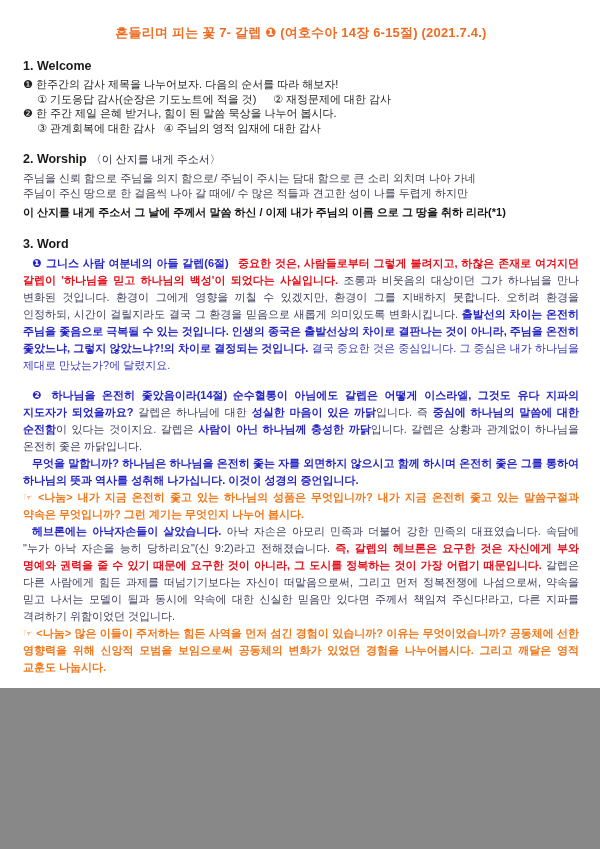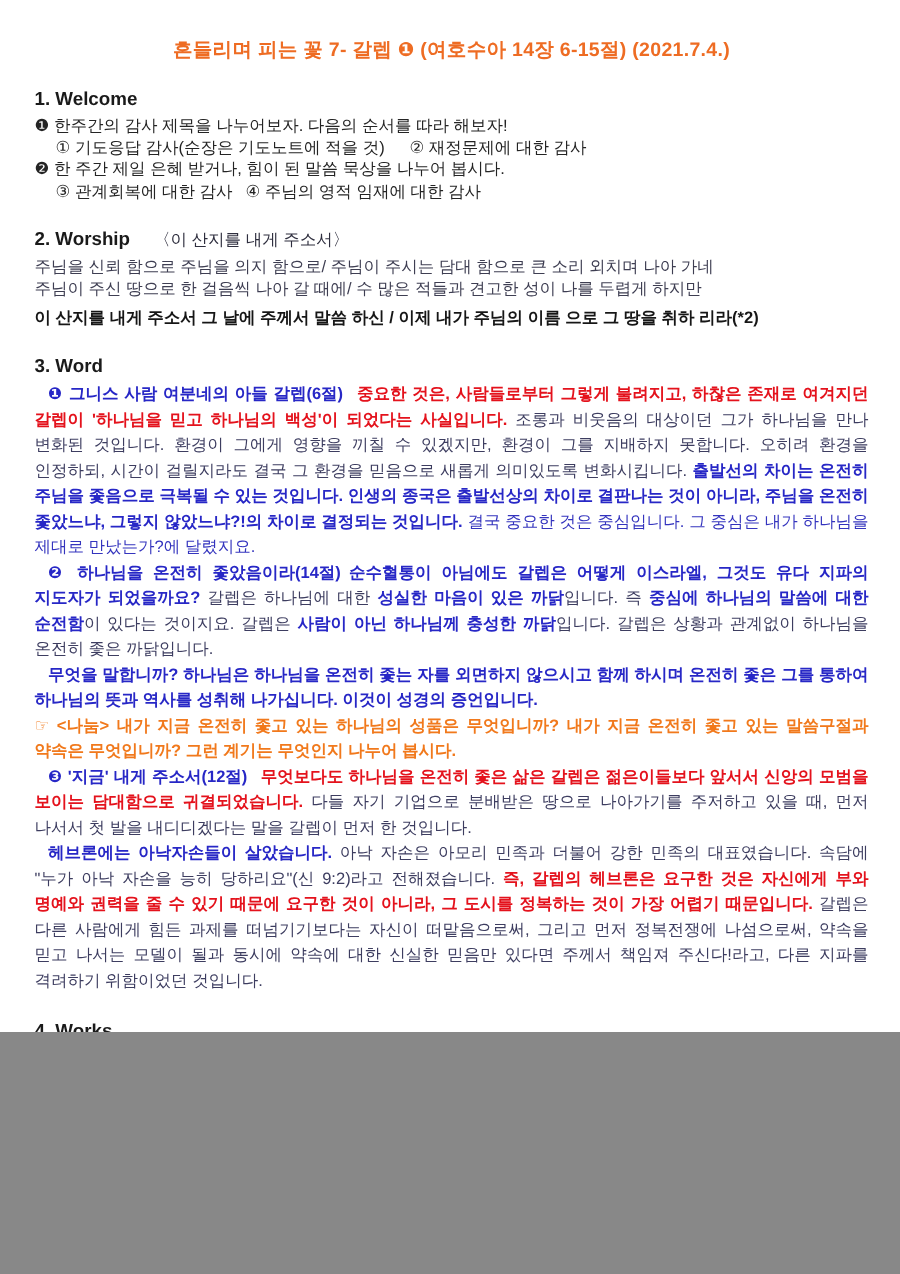--- a/index.html
+++ b/index.html
@@ -8,32 +8,32 @@
     width:600px; height:688px; margin:0 auto; background:#ffffff;
     font-family:"Liberation Sans","DejaVu Sans",sans-serif;
     padding:24px 21px 0 23px; overflow:hidden; position:relative;
   }
   .doc-title {
     text-align:center; font-size:13px; font-weight:bold;
     color:#ee6c23; letter-spacing:0.2px; margin-bottom:17px;
   }
   .sec { margin-top:17px; }
   .sec-h { font-size:12.5px; font-weight:bold; color:#1a1a1a; margin-bottom:4px; }
-  .sec-h .sub { font-weight:normal; font-size:11px; color:#2e2e3e; margin-left:16px; }
+  .sec-h .sub { font-weight:normal; font-size:11px; color:#2e2e3e; margin-left:4px; }
 
   .lines p, .paras p { font-size:11px; line-height:14.5px; }
 
   .para { color:#242424; text-align:justify; word-break:keep-all; }
   .indent1 { padding-left:14px; }
   .lyric { color:#3e3e52; }
   .refrain { margin-top:5px; }
 
   .word-paras p { font-size:11px; line-height:17px; text-align:justify; }
   .word-paras .indent { text-indent:9px; }
-  .word-paras .gap { }
+  .word-paras .gap { margin-top:13px; }
 
   .works-h2 { font-size:12.5px; font-weight:bold; color:#2323d6; margin-bottom:6px; }
   .works-items p { font-size:12px; line-height:19px; color:#242424; }
 
   .s-k  { color:#242424; }
   .s-kb { color:#161616; font-weight:bold; }
   .s-ly { color:#3e3e52; }
   .s-n  { color:#3d3d60; }
   .s-bn { color:#3434be; }
   .s-bb { color:#2727c6; font-weight:bold; }
@@ -57,33 +57,33 @@
       </div>
   </div>
 
   <div class="sec">
     <div class="sec-h">
       <span>2. Worship</span><span class="sub">〈이 산지를 내게 주소서〉</span>
     </div>
     <div class="lines">
         <p class="para lyric"><span class="s-ly">주님을 신뢰 함으로 주님을 의지 함으로/ 주님이 주시는 담대 함으로 큰 소리 외치며 나아 가네</span></p>
         <p class="para lyric"><span class="s-ly">주님이 주신 땅으로 한 걸음씩 나아 갈 때에/ 수 많은 적들과 견고한 성이 나를 두렵게 하지만</span></p>
-        <p class="para refrain"><span class="s-kb">이 산지를 내게 주소서 그 날에 주께서 말씀 하신 / 이제 내가 주님의 이름 으로 그 땅을 취하 리라(*2)</span></p>
+        <p class="para refrain"><span class="s-kb">이 산지를 내게 주소서 그 날에 주께서 말씀 하신 / 이제 내가 주님의 이름 으로 그 땅을 취하 리라(*1)</span></p>
       </div>
   </div>
 
   <div class="sec">
     <div class="sec-h">3. Word</div>
     <div class="word-paras">
         <p class="para indent"><span class="s-bb">❶ 그니스 사람 여분네의 아들 갈렙(6절)  </span><span class="s-rb">중요한 것은, 사람들로부터 그렇게 불려지고, 하찮은 존재로 여겨지던 갈렙이 '하나님을 믿고 하나님의 백성'이 되었다는 사실입니다. </span><span class="s-n">조롱과 비웃음의 대상이던 그가 하나님을 만나 변화된 것입니다. 환경이 그에게 영향을 끼칠 수 있겠지만, 환경이 그를 지배하지 못합니다. 오히려 환경을 인정하되, 시간이 걸릴지라도 결국 그 환경을 믿음으로 새롭게 의미있도록 변화시킵니다. </span><span class="s-bb">출발선의 차이는 온전히 주님을 좇음으로 극복될 수 있는 것입니다. 인생의 종국은 출발선상의 차이로 결판나는 것이 아니라, 주님을 온전히 좇았느냐, 그렇지 않았느냐?!의 차이로 결정되는 것입니다. </span><span class="s-bn">결국 중요한 것은 중심입니다. 그 중심은 내가 하나님을 제대로 만났는가?에 달렸지요.</span></p>
         <p class="para indent gap"><span class="s-bb">❷ 하나님을 온전히 좇았음이라(14절) 순수혈통이 아님에도 갈렙은 어떻게 이스라엘, 그것도 유다 지파의 지도자가 되었을까요? </span><span class="s-n">갈렙은 하나님에 대한 </span><span class="s-bb">성실한 마음이 있은 까닭</span><span class="s-n">입니다. 즉 </span><span class="s-bb">중심에 하나님의 말씀에 대한 순전함</span><span class="s-n">이 있다는 것이지요. 갈렙은 </span><span class="s-bb">사람이 아닌 하나님께 충성한 까닭</span><span class="s-n">입니다. 갈렙은 상황과 관계없이 하나님을 온전히 좇은 까닭입니다.</span></p>
         <p class="para indent"><span class="s-bb">무엇을 말합니까? 하나님은 하나님을 온전히 좇는 자를 외면하지 않으시고 함께 하시며 온전히 좇은 그를 통하여 하나님의 뜻과 역사를 성취해 나가십니다. 이것이 성경의 증언입니다.</span></p>
         <p class="para share"><span class="s-ob">☞ &lt;나눔&gt; 내가 지금 온전히 좇고 있는 하나님의 성품은 무엇입니까? 내가 지금 온전히 좇고 있는 말씀구절과 약속은 무엇입니까? 그런 계기는 무엇인지 나누어 봅시다.</span></p>
-        <p class="para indent gap"><span class="s-bb">❸ '지금' 내게 주소서(12절)  </span><span class="s-rb">무엇보다도 하나님을 온전히 좇은 삶은 갈렙은 젊은이들보다 앞서서 신앙의 모범을 보이는 담대함으로 귀결되었습니다. </span><span class="s-n">다들 자기 기업으로 분배받은 땅으로 나아가기를 주저하고 있을 때, 먼저 나서서 첫 발을 내디디겠다는 말을 갈렙이 먼저 한 것입니다.</span></p>
         <p class="para indent"><span class="s-bb">헤브론에는 아낙자손들이 살았습니다. </span><span class="s-n">아낙 자손은 아모리 민족과 더불어 강한 민족의 대표였습니다. 속담에 "누가 아낙 자손을 능히 당하리요"(신 9:2)라고 전해졌습니다. </span><span class="s-rb">즉, 갈렙의 헤브론은 요구한 것은 자신에게 부와 명예와 권력을 줄 수 있기 때문에 요구한 것이 아니라, 그 도시를 정복하는 것이 가장 어렵기 때문입니다. </span><span class="s-n">갈렙은 다른 사람에게 힘든 과제를 떠넘기기보다는 자신이 떠맡음으로써, 그리고 먼저 정복전쟁에 나섬으로써, 약속을 믿고 나서는 모델이 될과 동시에 약속에 대한 신실한 믿음만 있다면 주께서 책임져 주신다!라고, 다른 지파를 격려하기 위함이었던 것입니다.</span></p>
+        <p class="para share"><span class="s-ob">☞ &lt;나눔&gt; 많은 이들이 주저하는 힘든 사역을 먼저 섬긴 경험이 있습니까? 이유는 무엇이었습니까? 공동체에 선한 영향력을 위해 신앙적 모범을 보임으로써 공동체의 변화가 있었던 경험을 나누어봅시다. 그리고 깨달은 영적 교훈도 나눕시다.</span></p>
       </div>
   </div>
 
   <div class="sec">
     <div class="sec-h" style="margin-bottom:2px;">4. Works</div>
     <div class="works-h2">4. Works</div>
     <div class="works-items">
         <p class="para"><span class="s-k">❶ 하나님은 어떤 분이십니까? (자신의 언어로 표현해 봅시다. 직접 글로)</span></p>
         <p class="para"><span class="s-k">❷ 나에게 주시는 교훈은 무엇입니까?</span></p>
       </div>

